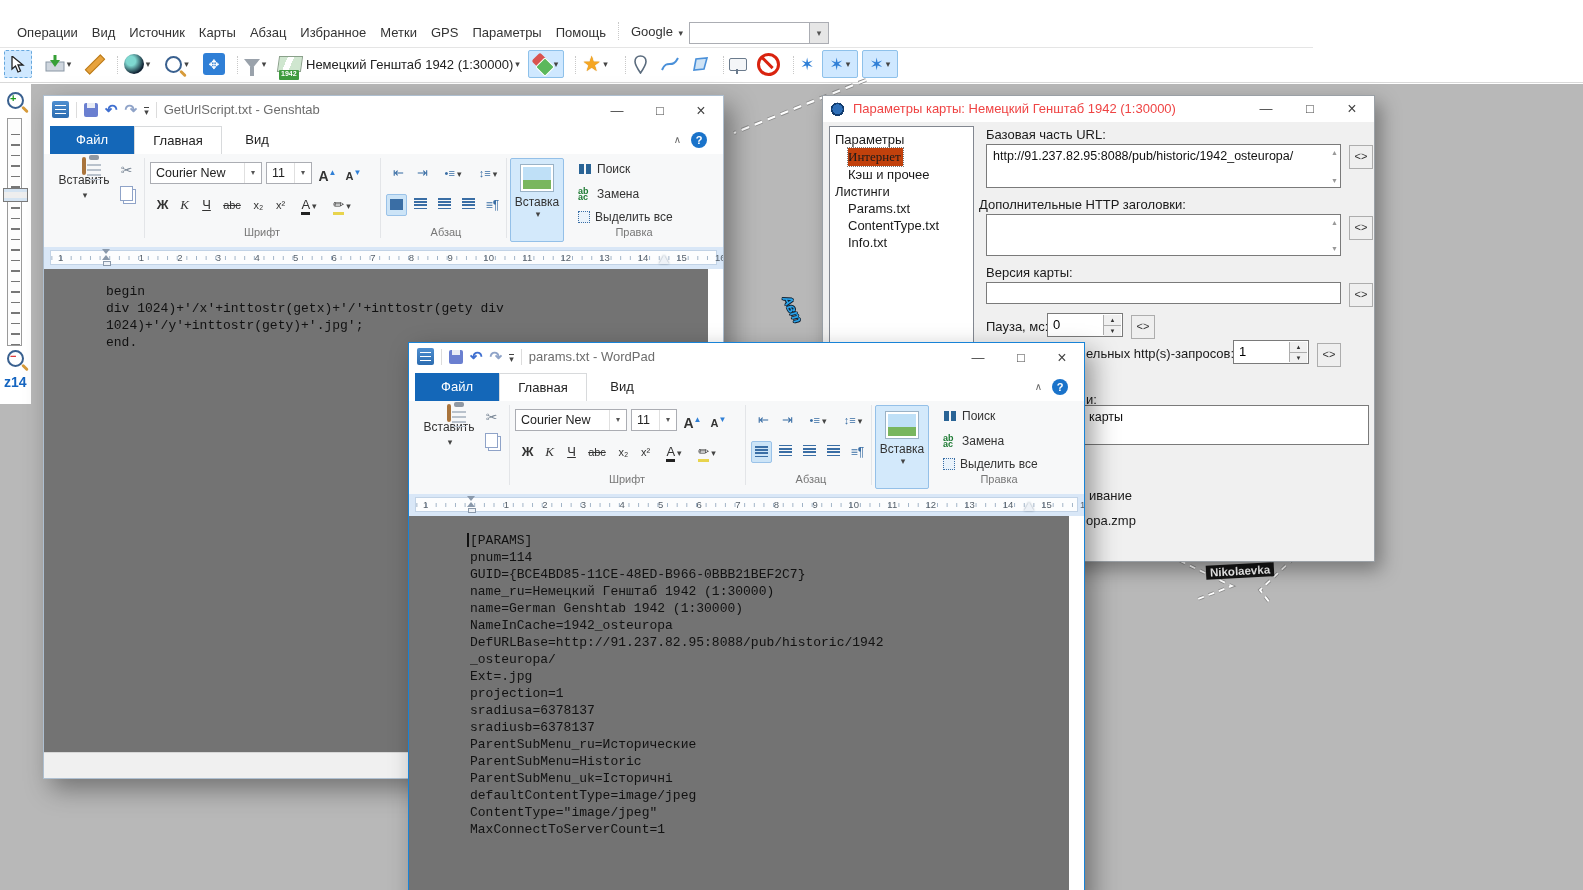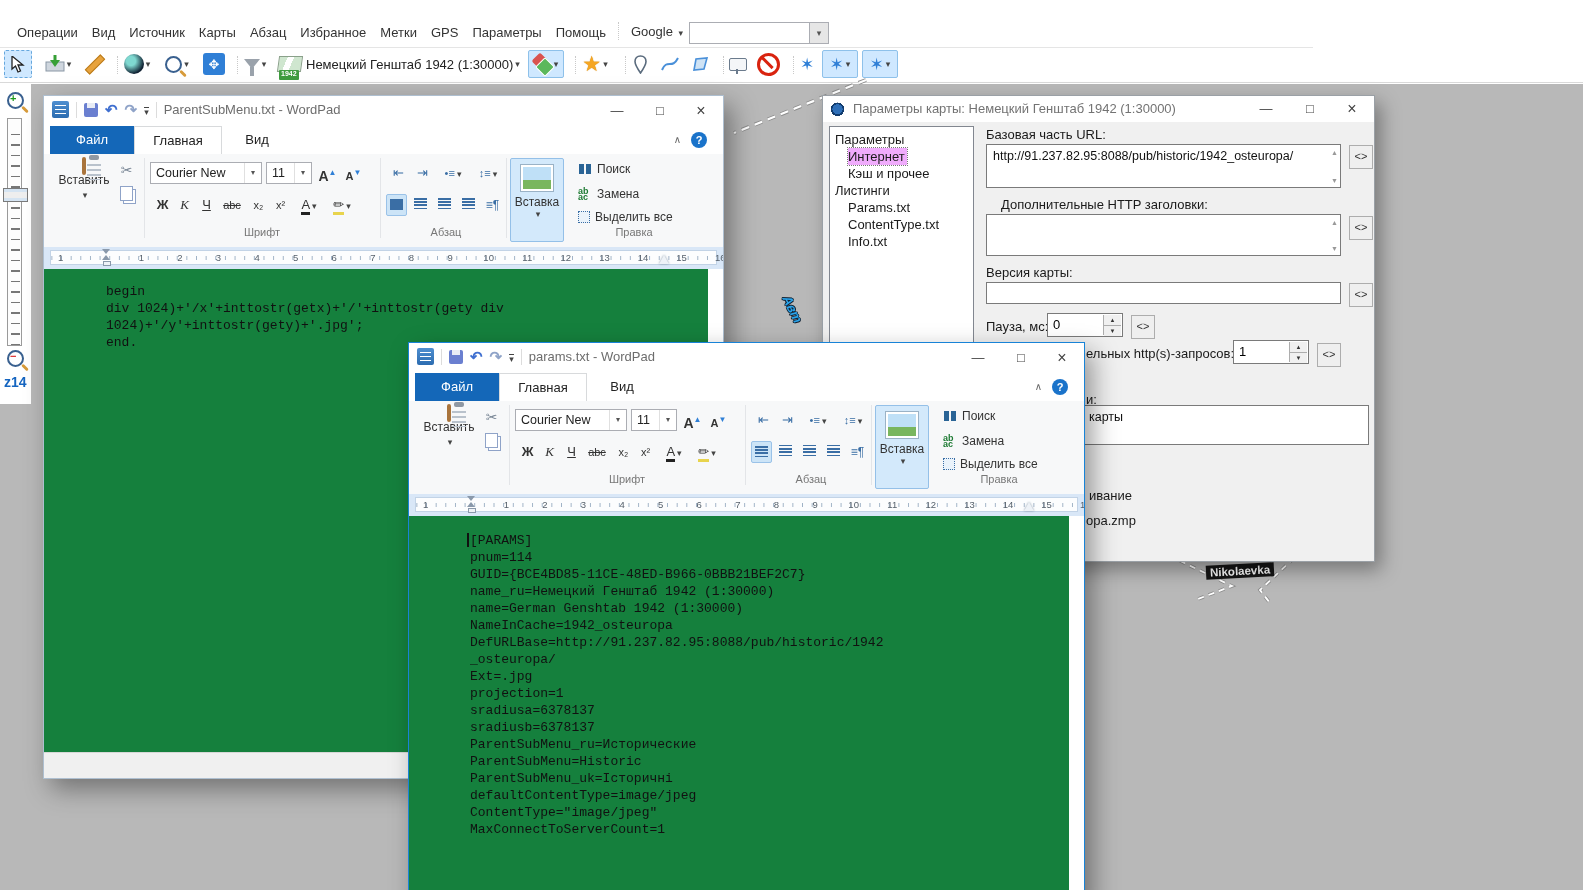--- a/index.html
+++ b/index.html
@@ -70,27 +70,27 @@
   #road-label{left:793px;top:293px;transform:rotate(64deg);transform-origin:left top;color:#2aa3ea;
     font-weight:bold;font-style:italic;font-size:13px;z-index:1;
     text-shadow:-1px 0 #123,1px 0 #123,0 -1px #123,0 1px #123;}
   #place-label{left:1206px;top:564px;background:#151515;color:#fff;font-weight:bold;font-size:11.5px;
     padding:1px 4px;transform:rotate(-3deg);z-index:1;}
 
   
   #dialog{left:822px;top:95px;width:553px;height:467px;background:#f0f0f0;border:1px solid #9aa0a6;
     box-shadow:6px 8px 18px rgba(0,0,0,.35);z-index:3;box-sizing:border-box;}
   #dialog .dtitle{left:0;top:0;width:100%;height:26px;background:#fff;}
-  #dialog .dtitle span.txt{position:absolute;left:30px;top:5px;font-size:13px;color:#737373;white-space:nowrap;}
+  #dialog .dtitle span.txt{position:absolute;left:30px;top:5px;font-size:13px;color:#ef4444;white-space:nowrap;}
   .winctl{position:absolute;top:0;width:40px;height:26px;text-align:center;line-height:26px;font-size:13px;color:#444;}
   #tree{left:6px;top:30px;width:145px;height:498px;background:#fff;border:1px solid #828790;box-sizing:border-box;
     font-size:13px;color:#1a1a1a;padding-top:4px;}
   .tnode{padding:1px 0 1px 5px;white-space:nowrap;}
   .tleaf{padding:1px 2px 1px 0;margin-left:18px;white-space:nowrap;display:inline-block;}
-  .tleaf.sel{background:#f0abfc;outline:1px dotted #777;}
+  .tleaf.sel{background:#c2410c;outline:1px dotted #777;font-family:Liberation Serif, serif;}
   .treerow{white-space:nowrap;}
   .dlabel{position:absolute;font-size:13px;color:#1a1a1a;white-space:nowrap;}
   .dbox{position:absolute;background:#fff;border:1px solid #7a7a7a;font-size:12.5px;color:#111;
     padding:4px 16px 0 6px;box-sizing:border-box;overflow:hidden;}
   .sarr{position:absolute;right:2px;font-size:7px;color:#999;}
   .codebtn{position:absolute;width:22px;height:22px;background:#efefef;border:1px solid #adadad;
     font-size:11px;color:#333;text-align:center;line-height:20px;}
   .spin{position:absolute;width:76px;height:24px;background:#fff;border:1px solid #7a7a7a;box-sizing:border-box;
     font-size:13px;padding:3px 0 0 5px;}
   .spin .btns{position:absolute;right:1px;top:1px;width:17px;height:20px;border-left:1px solid #adadad;}
@@ -164,21 +164,21 @@
   .ruler-nums{position:absolute;left:78px;top:3px;display:flex;font-size:9.5px;color:#55606b;}
   .ruler-nums span{width:38.6px;text-align:center;line-height:15px;}
   .rlead{position:absolute;left:14px;top:3px;font-size:9.5px;color:#55606b;line-height:15px;}
   .marg{position:absolute;left:58px;top:2px;width:9px;height:17px;}
   .marg i{position:absolute;left:0;width:0;height:0;border-left:4.5px solid transparent;border-right:4.5px solid transparent;}
   .marg i.t{top:0;border-top:5px solid #8a99ab;}
   .marg i.b{top:6px;border-bottom:5px solid #8a99ab;}
   .marg u{position:absolute;left:0.5px;top:12px;width:8px;height:5px;background:#eef2f7;border:1px solid #8a99ab;box-sizing:border-box;}
   .rindent{position:absolute;left:615px;top:8px;width:0;height:0;border-left:5px solid transparent;
     border-right:5px solid transparent;border-bottom:9px solid #eef2f7;filter:drop-shadow(0 0 1px #8a99ab);}
-  .wp-doc{position:absolute;left:0;right:15px;background:#15803d;overflow:hidden;}
+  .wp-doc{position:absolute;left:0;right:15px;background:#737373;overflow:hidden;}
   .doc-lines{position:absolute;font-family:"Liberation Mono","DejaVu Sans Mono",monospace;
     font-size:13px;line-height:17px;color:#111;white-space:pre;}
   .caret{position:absolute;width:1.5px;height:14px;background:#111;}
   .wp-status{position:absolute;left:0;right:0;bottom:0;height:25px;background:#f0f0f0;border-top:1px solid #d7d7d7;}
 </style>
 </head>
 <body class="nosel">
 
 <div class="ab" id="sas-titlebar">
   <span class="ab saslogo" style="left:14px;top:3px;"></span>
@@ -341,21 +341,21 @@
   </div>
 
   <span class="dlabel" style="left:163px;top:31px;">Базовая часть URL:</span>
   <div class="dbox" style="left:163px;top:48px;width:355px;height:44px;">
     <span>http://91.237.82.95:8088/pub/historic/1942_osteuropa/</span>
     <span class="sarr" style="top:4px;">▲</span>
     <span class="sarr" style="bottom:3px;">▼</span>
   </div>
   <div class="codebtn" style="left:526px;top:49px;">&lt;&gt;</div>
 
-  <span class="dlabel" style="left:178px;top:101px;">Дополнительные HTTP заголовки:</span>
+  <span class="dlabel" style="left:156px;top:101px;">Дополнительные HTTP заголовки:</span>
   <div class="dbox" style="left:163px;top:118px;width:355px;height:42px;">
     <span></span>
     <span class="sarr" style="top:4px;">▲</span>
     <span class="sarr" style="bottom:3px;">▼</span>
   </div>
   <div class="codebtn" style="left:526px;top:120px;">&lt;&gt;</div>
 
   <span class="dlabel" style="left:163px;top:169px;">Версия карты:</span>
   <div class="dbox" style="left:163px;top:186px;width:355px;height:22px;">
     <span></span>
@@ -394,21 +394,21 @@
 <div class="wp" id="wp1" style="left:43px;top:95px;width:679px;height:682px;z-index:4;">
   <div class="wp-title">
     <span class="qat">
       <span class="wpico"></span>
       <span class="tsep"></span>
       <span class="savico"></span>
       <span class="undo">↶</span>
       <span class="redo">↷</span>
       <span class="qdd">▾</span>
       <span class="tsep"></span>
-      <span class="txt">ParentSubMenu.txt - WordPad</span>
+      <span class="txt">GetUrlScript.txt - Genshtab</span>
     </span>
     <span class="winctl" style="right:86px;top:2px;">—</span>
     <span class="winctl" style="right:43px;top:2px;">□</span>
     <span class="winctl" style="right:2px;top:2px;font-size:16px;">×</span>
   </div>
   <div class="wp-tabs">
     <span class="tab tab-file" style="left:6px;width:84px;">Файл</span>
     <span class="tab tab-sel" style="left:90px;width:88px;">Главная</span>
     <span class="tab tab-plain" style="left:178px;width:70px;">Вид</span>
     <span class="chev" style="right:42px;top:8px;">∧</span>

